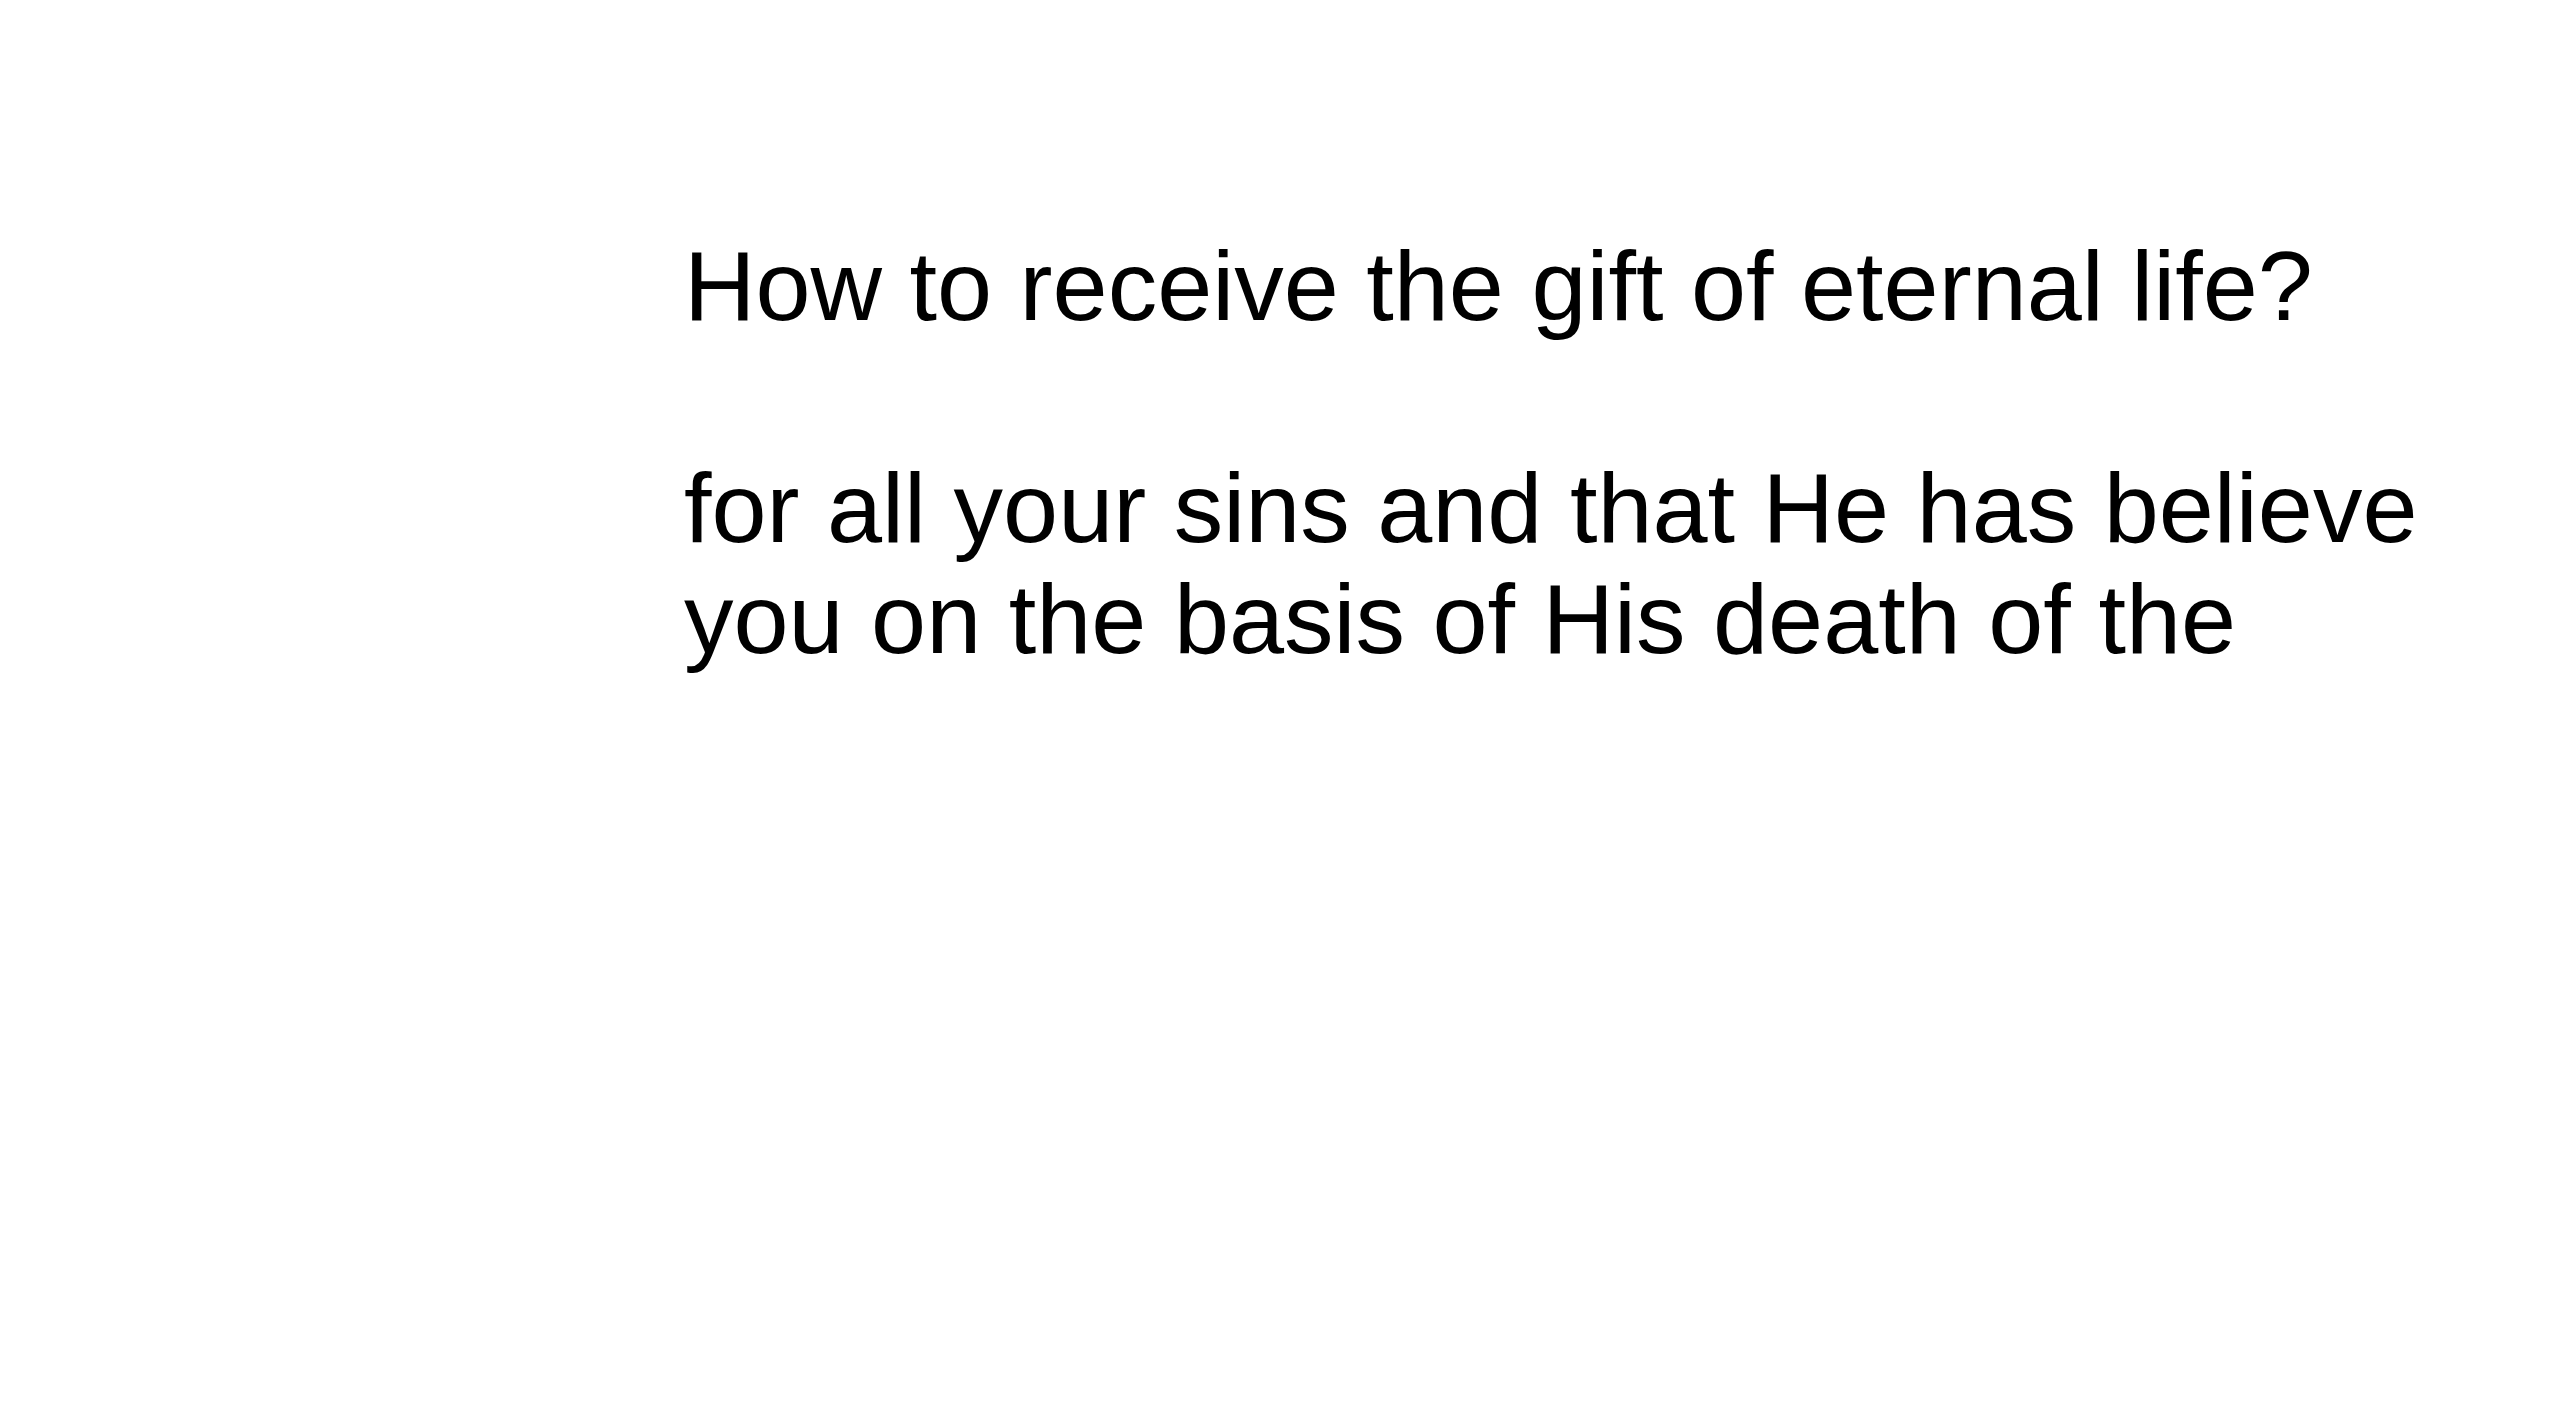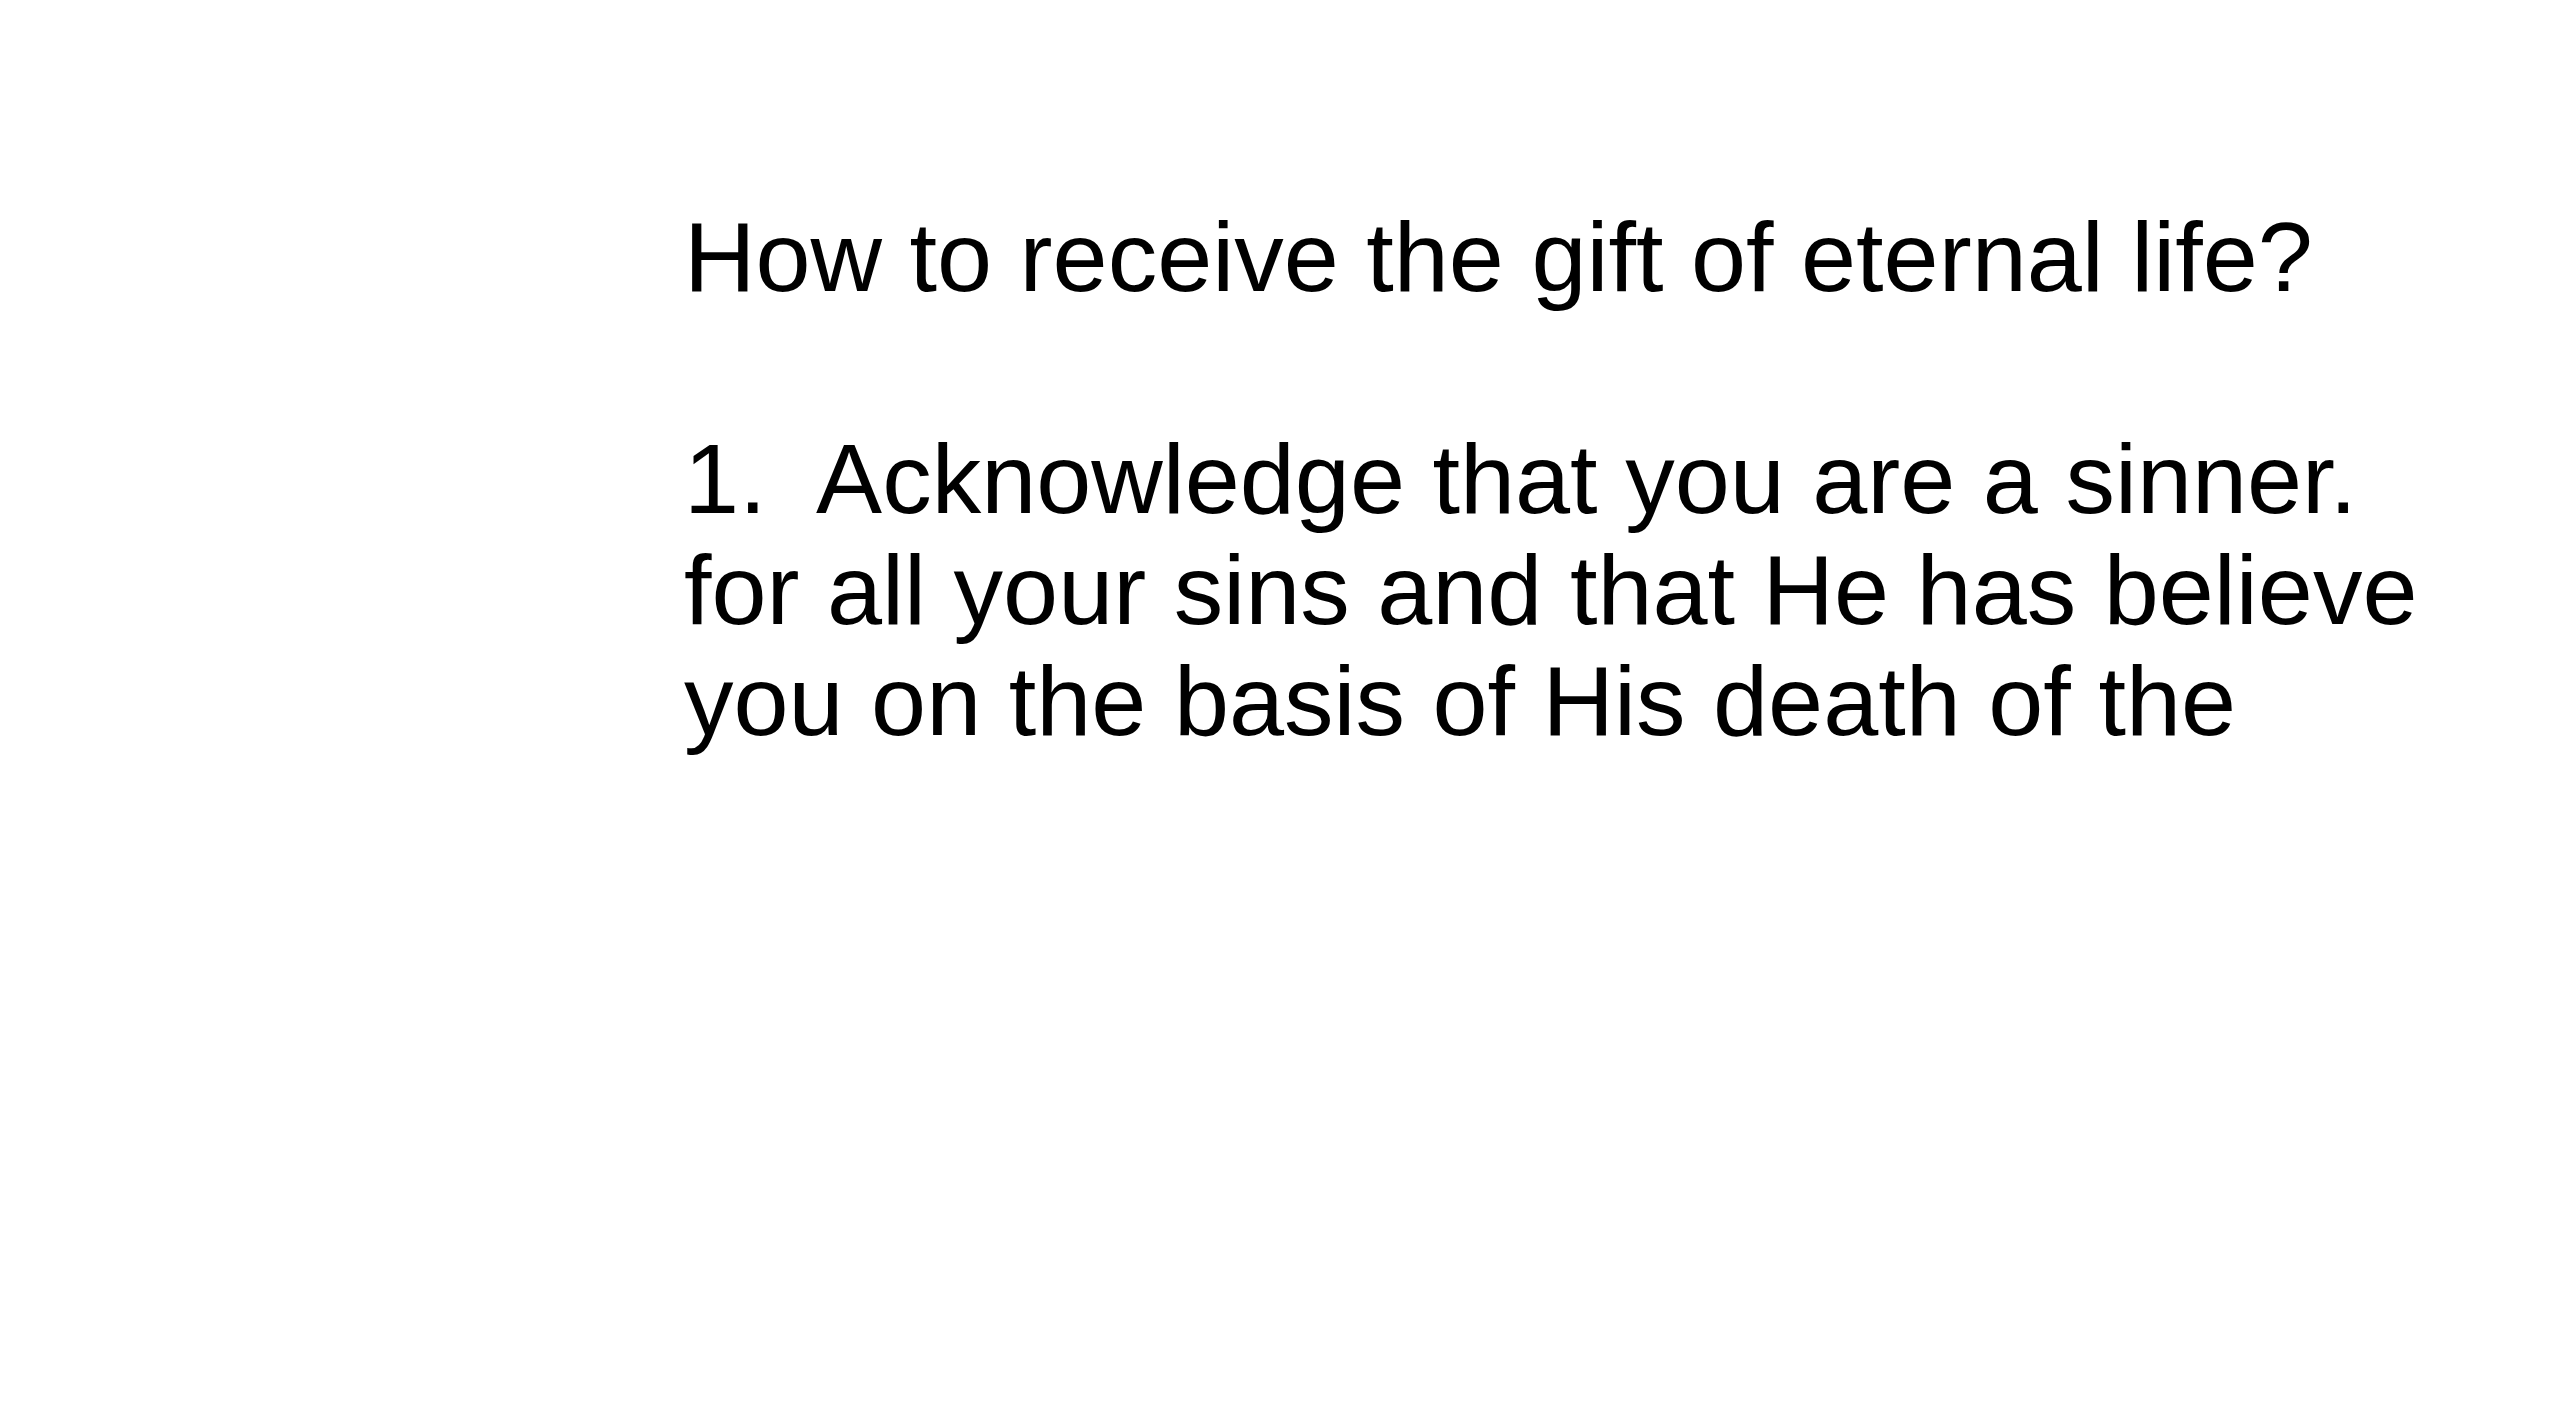--- a/index.html
+++ b/index.html
@@ -11,39 +11,38 @@
     position: relative;
     width: 2576px;
     height: 1401px;
     background: #ffffff;
     overflow: hidden;
     font-family: "Liberation Sans", sans-serif;
   }
   .text-block {
     position: absolute;
     left: 684px;
-    top: 201px;
+    top: 230px;
     color: #000000;
     font-size: 99px;
     font-weight: 400;
     letter-spacing: 0;
   }
   .line {
     height: 111px;
     line-height: 111px;
     white-space: pre; 
   }
 </style>
 </head>
 <body>
 
 <div class="screen">
   <div class="text-block">
     <div class="line">How to receive the gift of eternal life?</div>
     <div class="line"></div>
     <div>
 
-    <div class="line">1.  Acknowledge that you are a sinner.</div>
         <div class="line">for all your sins and that He has believe</div>
         <div class="line">you on the basis of His death of the</div>
       </div>
   </div>
 </div>
 
 </body></html>

